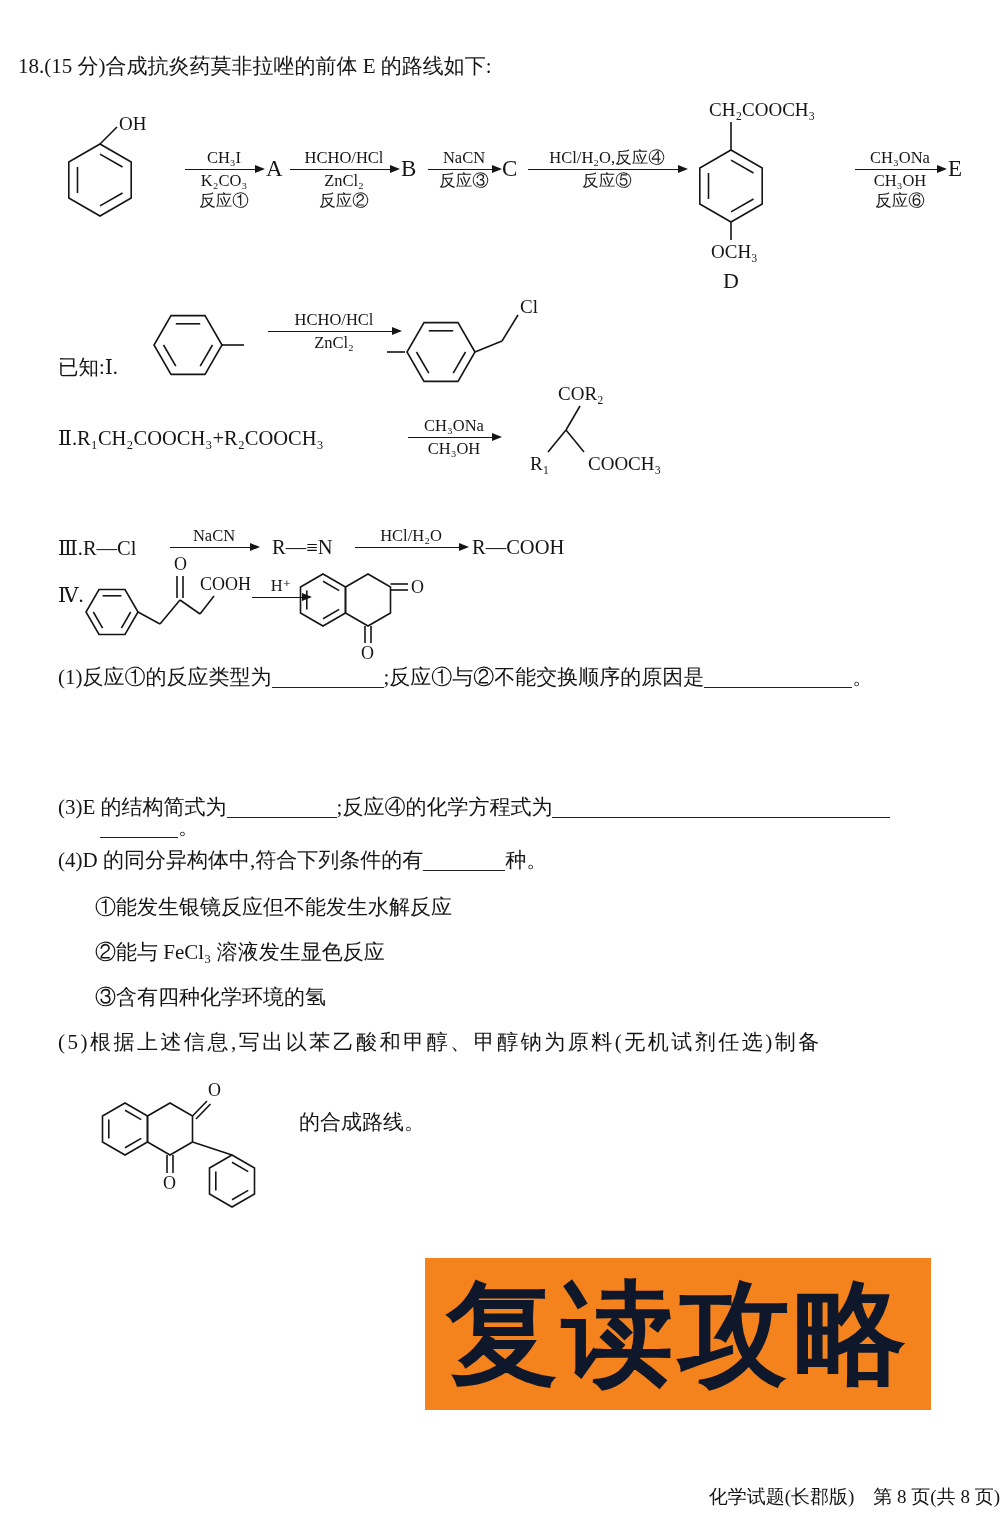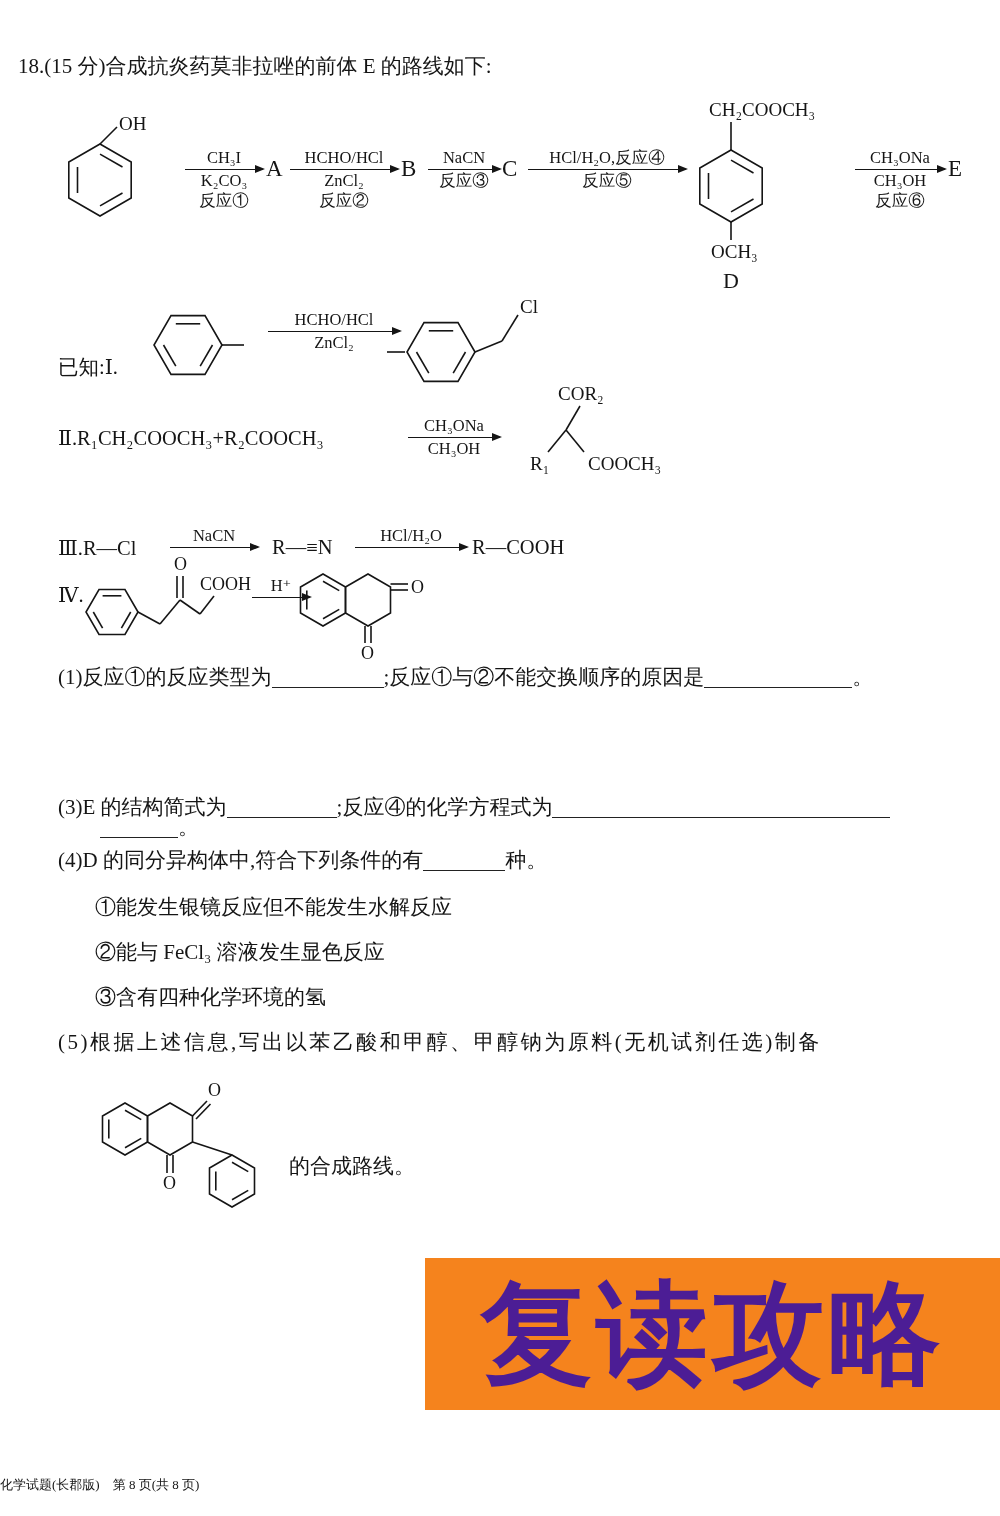--- a/index.html
+++ b/index.html
@@ -28,21 +28,21 @@
   svg { position:absolute; overflow:visible; }
   svg line, svg polygon, svg path { stroke:#151515; stroke-width:1.6; fill:none; }
   svg text { fill:#151515; font-family:"Liberation Serif","DejaVu Serif",serif; font-size:19px; }
   svg text.small { font-size:18px; }
   .big-letter { font-size:23px; }
   #banner {
     position:absolute; display:flex; align-items:center; justify-content:center;
     font-family:"Liberation Sans","DejaVu Sans",sans-serif; font-weight:900;
     font-size:112px; letter-spacing:4px; line-height:1;
   }
-  #footer { position:absolute; width:100%; text-align:left; font-size:13px; }
+  #footer { position:absolute; width:100%; text-align:right; font-size:19px;margin-top:8px; }
   .q5line { letter-spacing:2.5px; }
 </style>
 </head>
 <body>
 
 <div id="page">
 
   <div class="t" style="left:18px; top:52px;">18.(15 分)合成抗炎药莫非拉唑的前体 E 的路线如下:</div>
 
   <div class="abs" style="left:40px; top:90px; width:960px; height:210px;">
@@ -240,21 +240,21 @@
     <text x="118" y="24" class="small">O</text>
     <line x1="102.5" y1="70" x2="142" y2="83"></line>
     <polygon points="142,83 164.5,96 164.5,122 142,135 119.5,122 119.5,96"></polygon>
     <line x1="142" y1="90.3" x2="158.2" y2="99.6"></line>
     <line x1="158.2" y1="118.4" x2="142" y2="127.7"></line>
     <line x1="125.8" y1="118.4" x2="125.8" y2="99.6"></line>
     <line x1="77" y1="83" x2="77" y2="101"></line>
     <line x1="83" y1="83" x2="83" y2="101"></line>
     <text x="73" y="117" class="small">O</text>
   </svg>
-  <div class="t" style="left:289px; top:1108px;margin-top:44px;">的合成路线。</div>
-
-  <div id="banner" style="left: 425px; top: 1258px; width: 575px; height: 152px; background: rgb(245, 131, 29); color: #4c1d95;">
+  <div class="t" style="left:299px; top:1108px;">的合成路线。</div>
+
+  <div id="banner" style="left: 425px; top: 1258px; width: 506px; height: 152px; background: rgb(245, 131, 29); color: #0f172a;">
     <span>复读攻略</span>
   </div>
 
   <div id="footer" style="top:1476px;">化学试题(长郡版)　第 8 页(共 8 页)</div>
 
 </div>
 
 </body></html>

